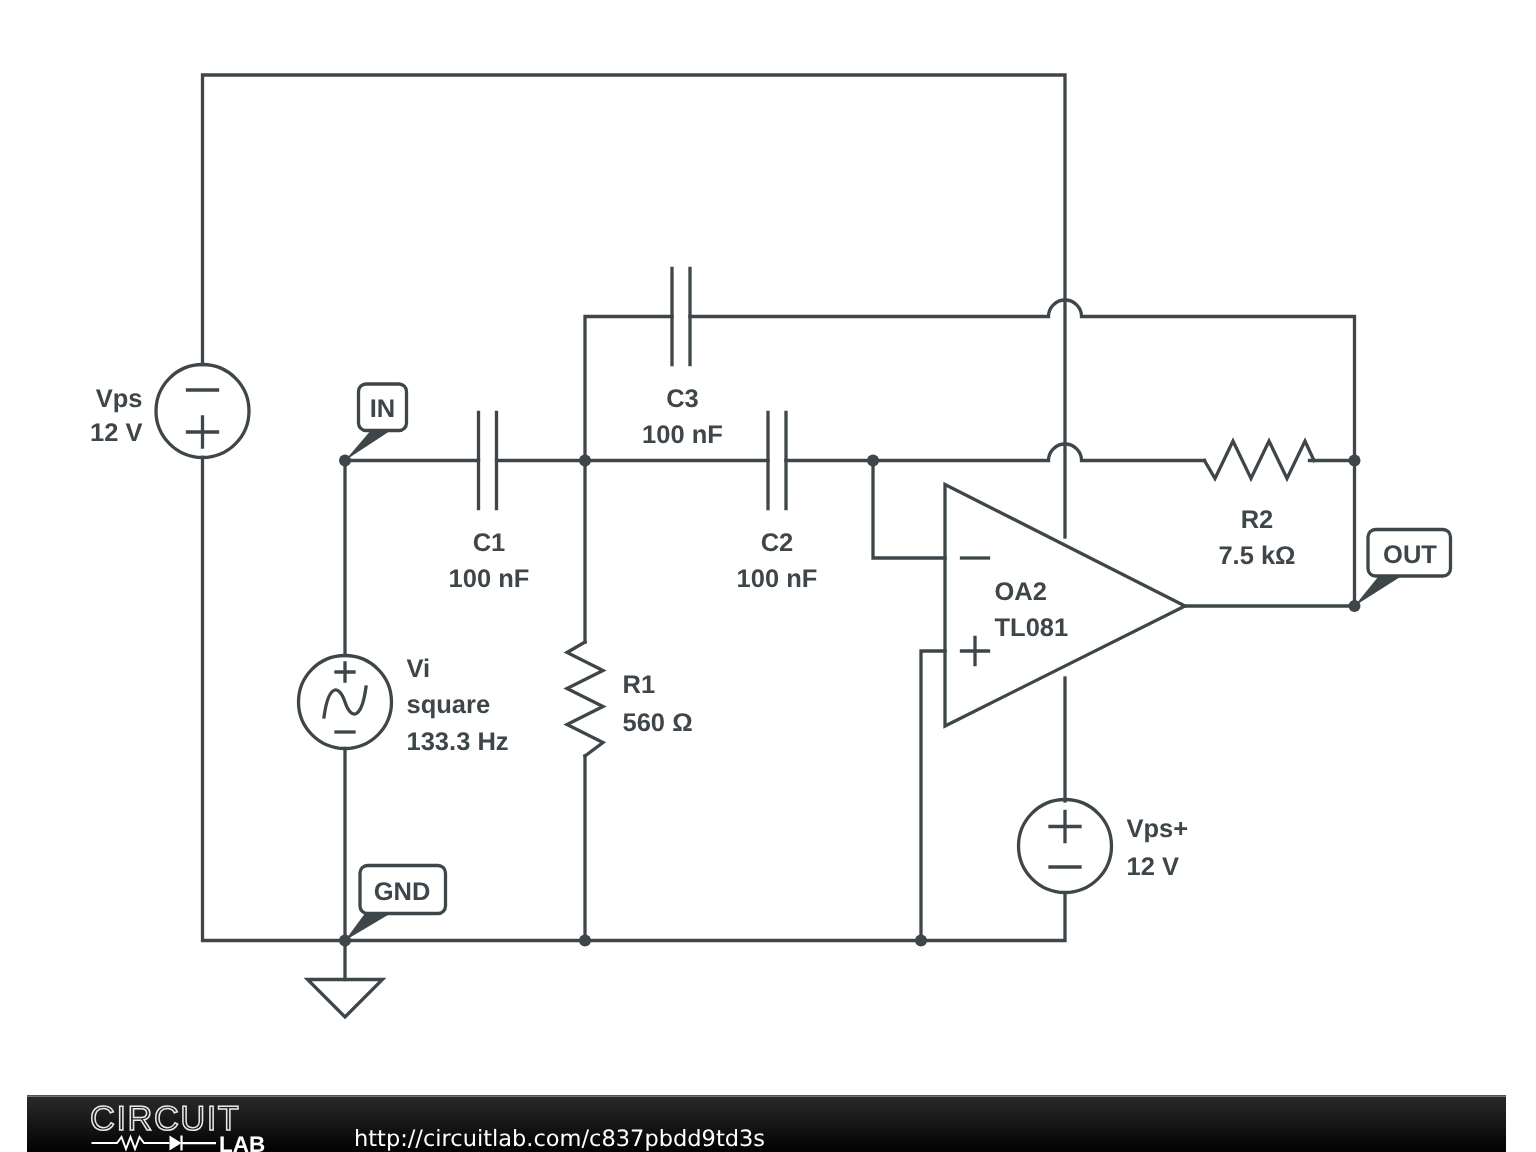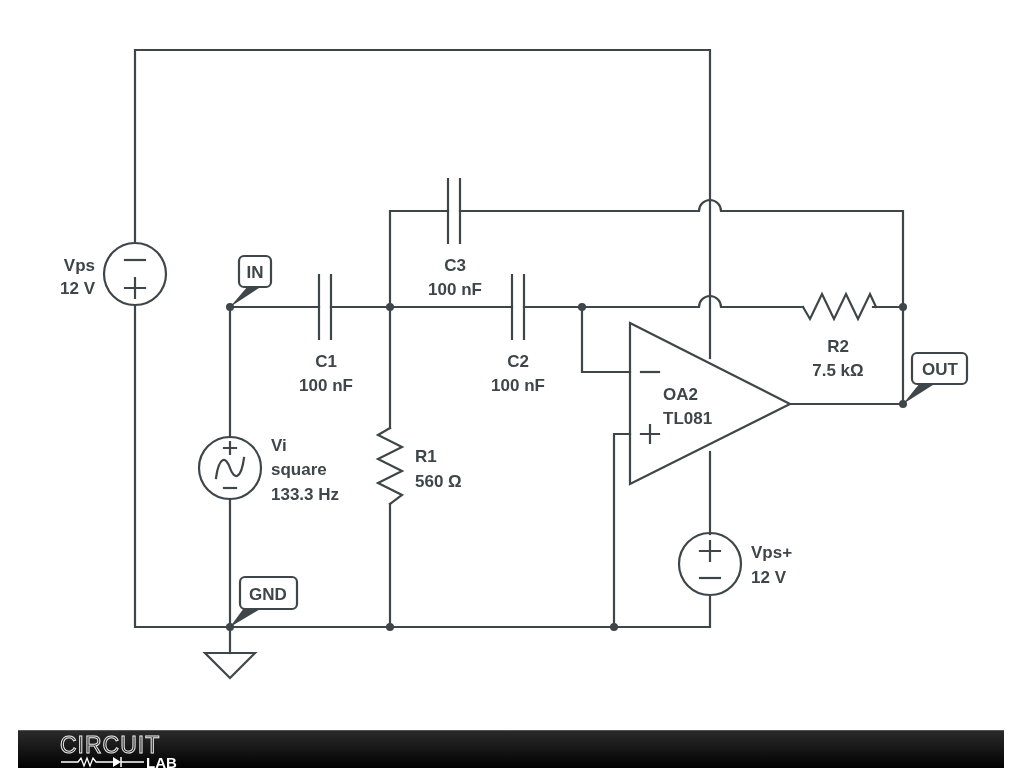--- a/index.html
+++ b/index.html
@@ -167,13 +167,14 @@
 </svg>
 
 <div id="footer">
   <svg id="logo" viewBox="0 0 140 38" xmlns="http://www.w3.org/2000/svg">
     <text class="logo-circuit" x="2" y="22">CIRCUIT</text>
     <path d="M3,31 L20,31 L23,27 L26,35 L29,27 L32,35 L35,27 L38,31 L55,31" stroke="#ffffff" stroke-width="1.3" fill="none"></path>
     <path d="M55,26 L55,36 L63,31 Z" fill="#ffffff"></path>
     <path d="M63,26 L63,36 M63,31 L86,31" stroke="#ffffff" stroke-width="1.5" fill="none"></path>
     <text class="logo-lab" x="88" y="37">LAB</text>
   </svg>
+  <div id="footer-url">http://circuitlab.com/c837pbdd9td3s</div>
 </div>
 
 </body></html>

